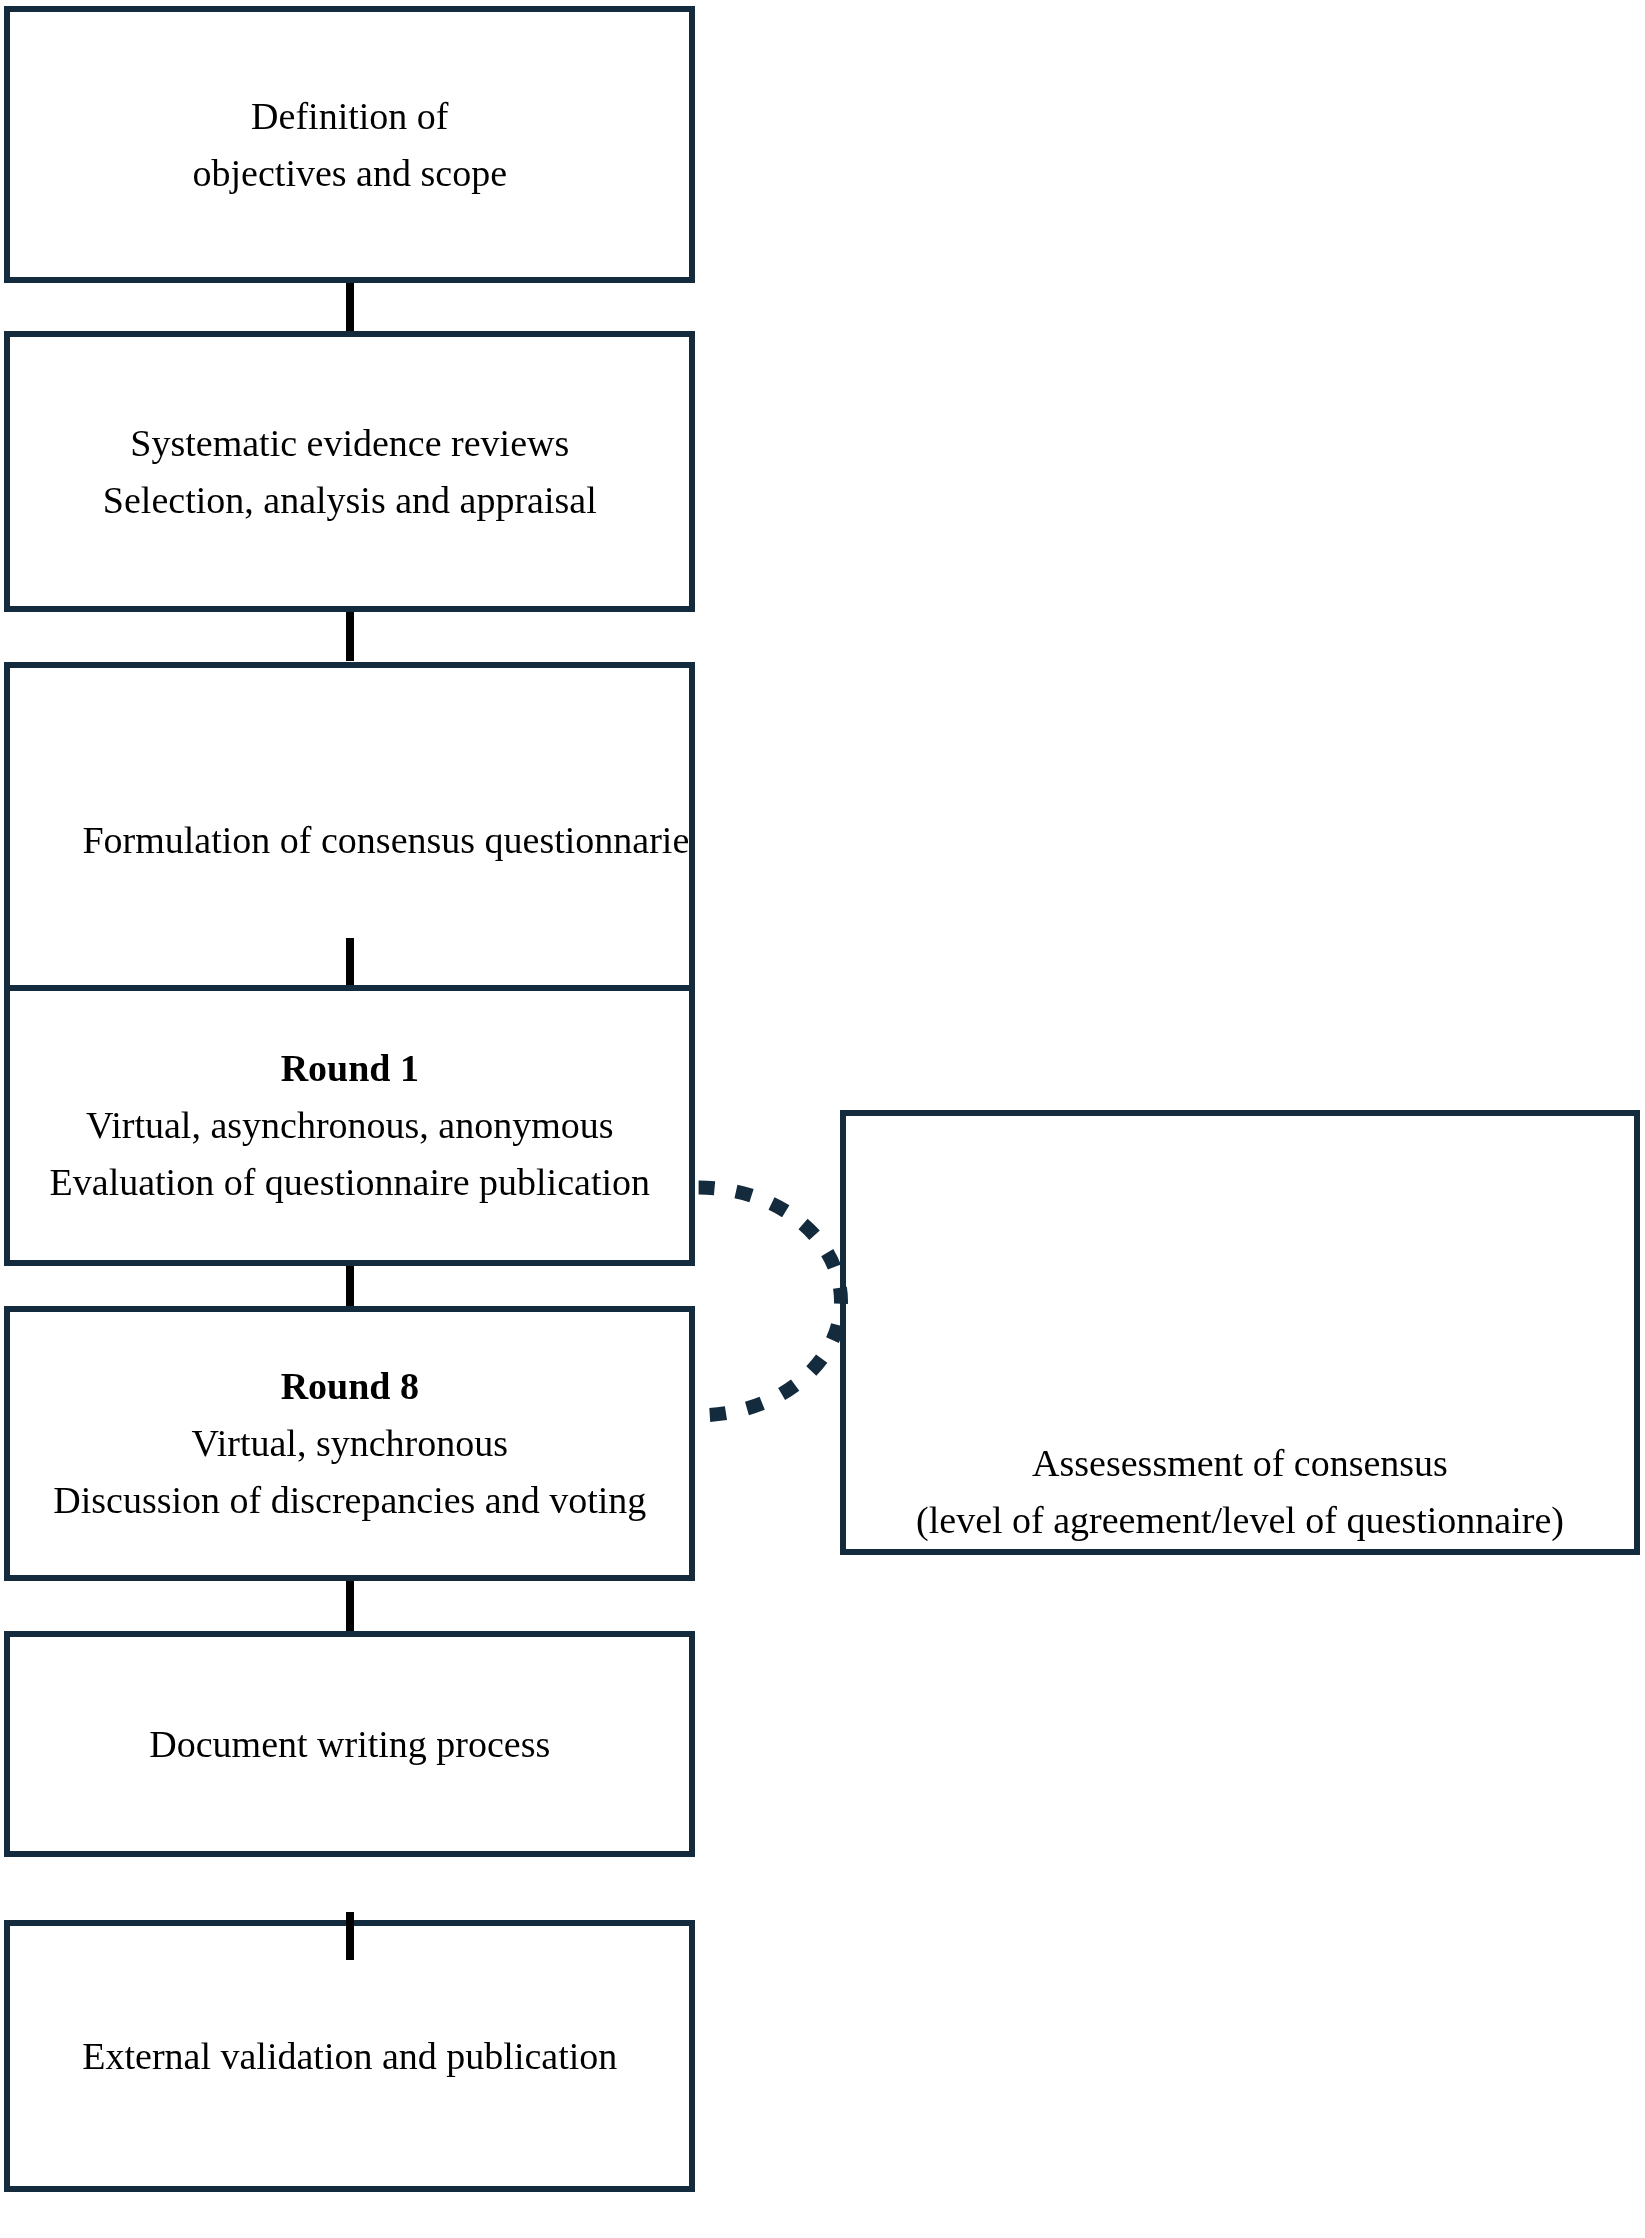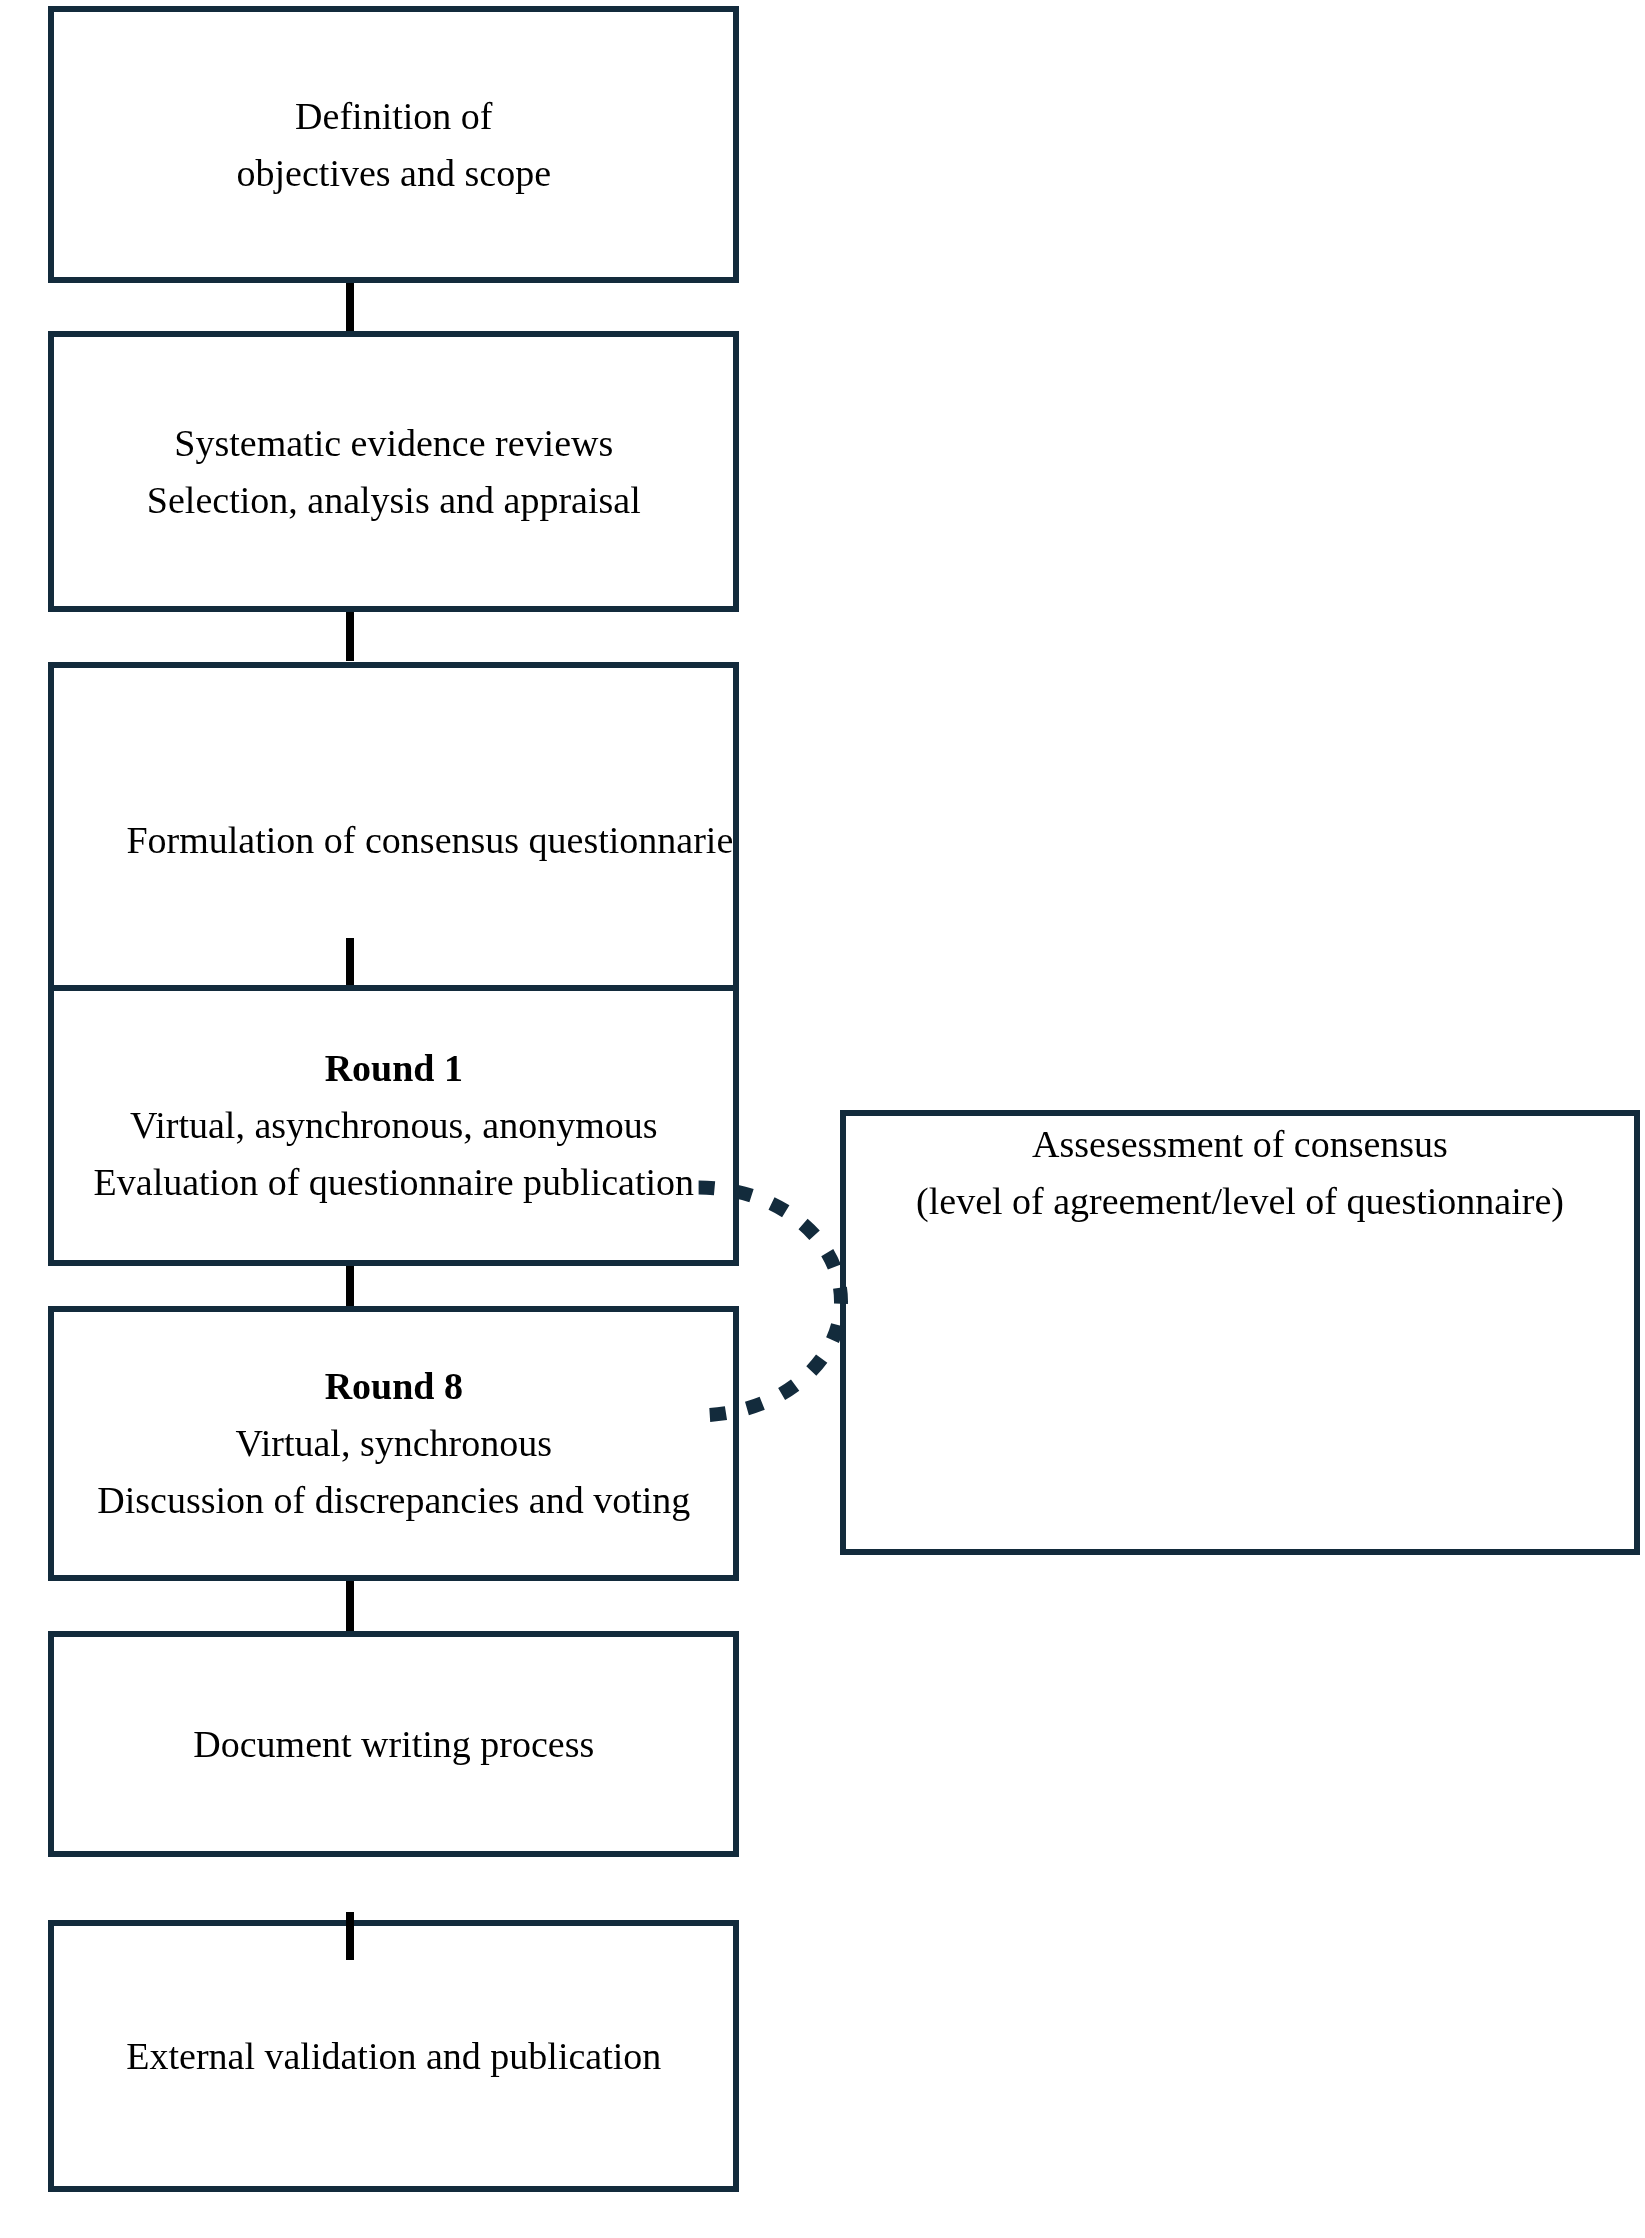--- a/index.html
+++ b/index.html
@@ -25,34 +25,33 @@
     box-sizing:border-box;
     border:6.4px solid var(--box-border);
     background:#ffffff;
     display:flex;
     flex-direction:column;
     justify-content:center;
     align-items:center;
     text-align:center;
     font-size:38px;
     line-height:1.5;
-    margin-left:44px;
   }
   .sbox{
     position:absolute;
     left:840px;
     top:1110px;
     width:800px;
     height:445px;
     box-sizing:border-box;
     border:6.4px solid var(--box-border);
     background:#ffffff;
     display:flex;
     flex-direction:column;
-    justify-content:flex-start;
+    justify-content:flex-end;
     align-items:center;
     text-align:center;
     font-size:38px;
     line-height:1.5;
   }
   .b1{top:6.4px;height:277px;}
   .b2{top:331px;height:281px;}
   .b3{top:662px;height:356px;align-items:flex-end;}
   .b4{top:985px;height:281px;}
   .b5{top:1306px;height:275px;}

